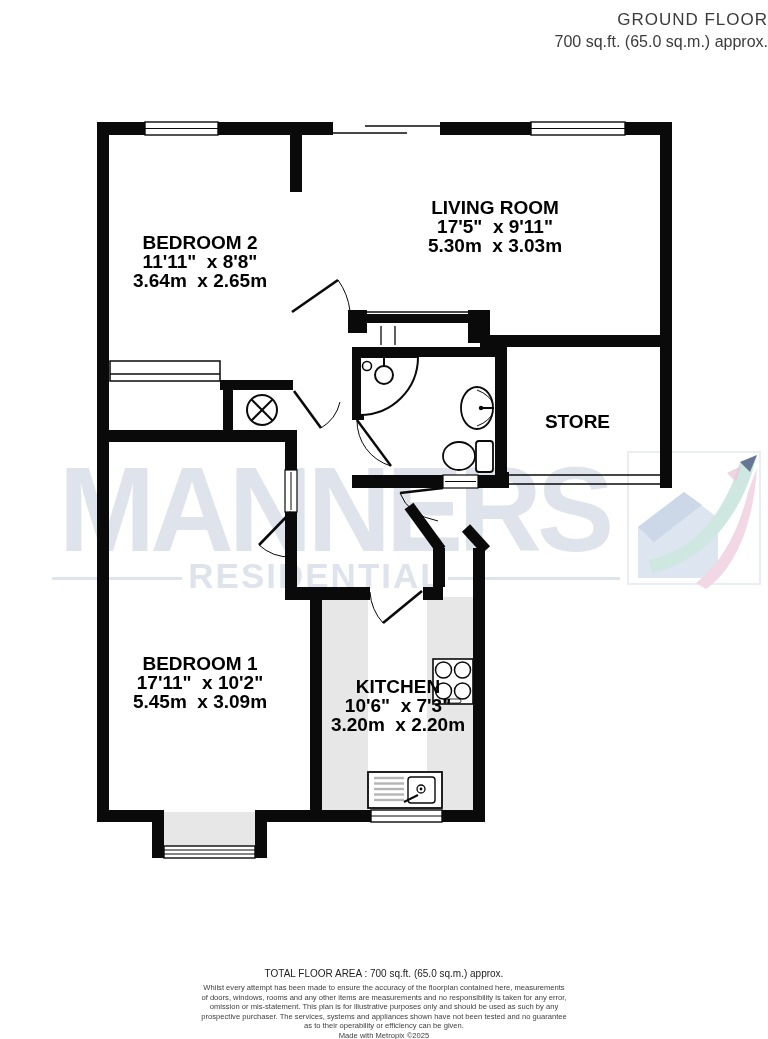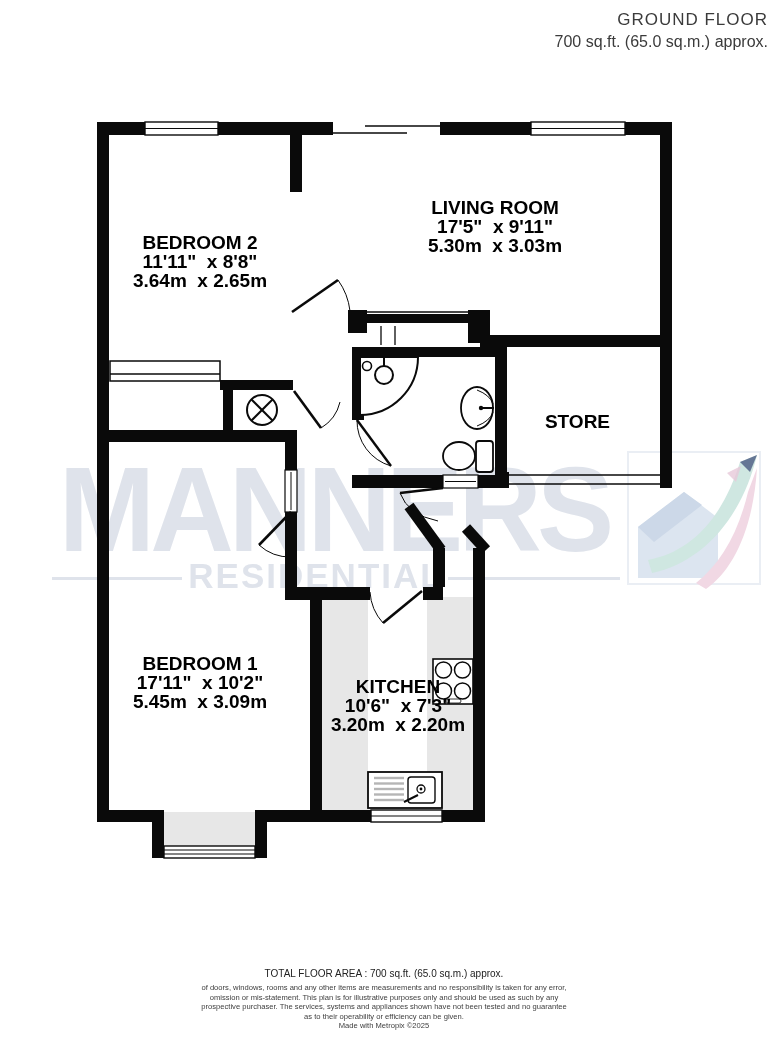--- a/index.html
+++ b/index.html
@@ -263,20 +263,21 @@
   </div>
   <div class="room-label lbl-kitchen">
     <div class="name">KITCHEN</div>
     <div class="dims">10'6"  x 7'3"</div>
     <div class="dims">3.20m  x 2.20m</div>
   </div>
 
   <div class="footer">
     <div class="footer-total">TOTAL FLOOR AREA : 700 sq.ft. (65.0 sq.m.) approx.</div>
     <div class="footer-disclaimer">
+      <span>Whilst every attempt has been made to ensure the accuracy of the floorplan contained here, measurements</span>
       <span>of doors, windows, rooms and any other items are measurements and no responsibility is taken for any error,</span>
       <span>omission or mis-statement. This plan is for illustrative purposes only and should be used as such by any</span>
       <span>prospective purchaser. The services, systems and appliances shown have not been tested and no guarantee</span>
       <span>as to their operability or efficiency can be given.</span>
     </div>
     <div class="footer-credit">Made with Metropix ©2025</div>
   </div>
 
 </div>
 

